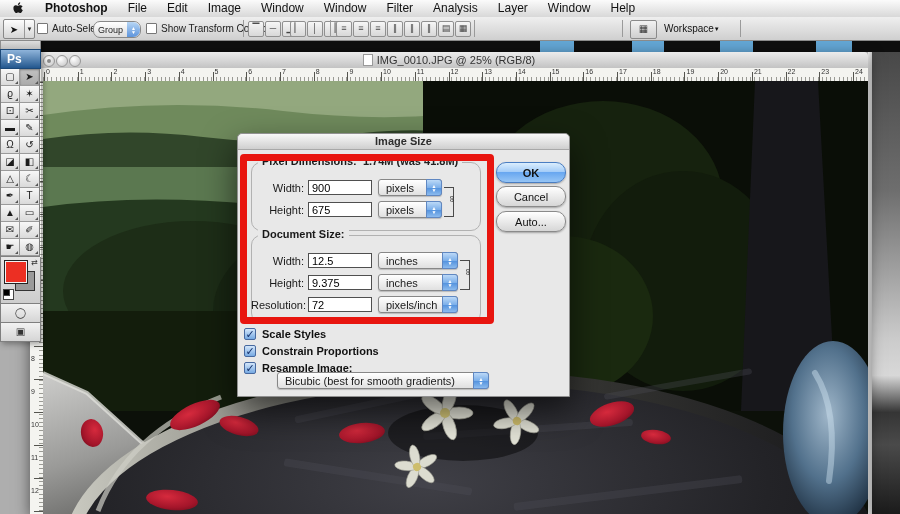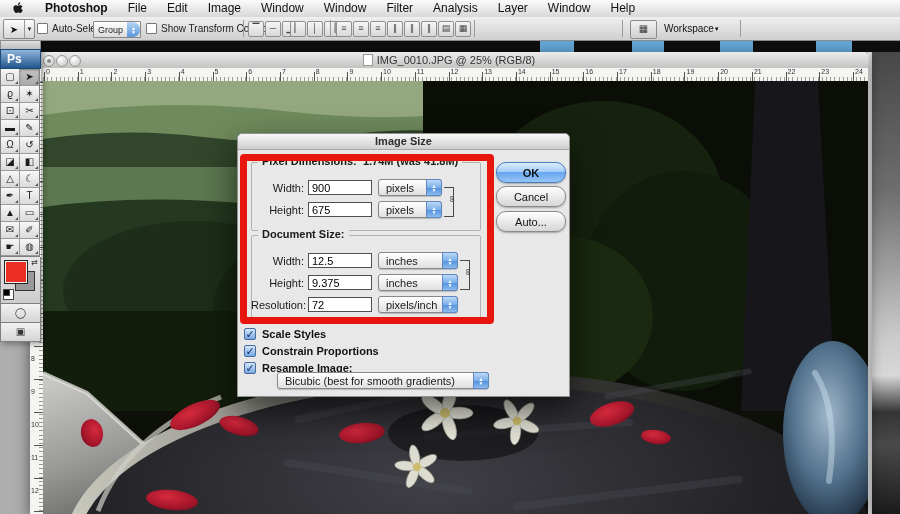--- a/index.html
+++ b/index.html
@@ -15,21 +15,21 @@
   .menu-item.b{font-weight:bold}
   
   .optionsbar{position:absolute;left:0;top:17px;width:900px;height:23px;z-index:60;
     background:linear-gradient(#efefef,#cfcfcf);border-bottom:1px solid #8a8a8a;font-size:10px;color:#222}
   .movebox{position:absolute;left:3px;top:2px;width:30px;height:18px;border:1px solid #888;border-radius:2px;
     background:linear-gradient(#fdfdfd,#d5d5d5);display:flex;align-items:center}
   .movebox .mt{flex:1;text-align:center;font-size:10px;color:#111}
   .movebox .dd{width:9px;height:100%;border-left:1px solid #999;display:flex;align-items:center;justify-content:center;font-size:6px;color:#222}
   .obrow{position:absolute;display:flex;align-items:center;gap:4px;top:6px}
   .obcheck{width:9px;height:9px;border:1px solid #777;background:#fff;border-radius:1px}
-  .grouppop{position:absolute;left:93px;top:4px;width:46px;height:15px;border:1px solid #888;border-radius:1px;
+  .grouppop{position:absolute;left:93px;top:4px;width:46px;height:15px;border:1px solid #888;border-radius:7px;
     background:linear-gradient(#fff,#dcdcdc);display:flex;align-items:center}
   .grouppop .gt{flex:1;text-align:center;font-size:9px}
   .gcap{width:13px;height:15px;border-radius:0 7px 7px 0;background:linear-gradient(#b7d6f5,#5d94dc);
     display:flex;flex-direction:column;align-items:center;justify-content:center}
   .gcap i,.cap i{font-style:normal;color:#fff;font-size:5px;line-height:4px}
   .vsep{position:absolute;top:3px;bottom:3px;width:1px;background:#9a9a9a}
   .agroup{position:absolute;top:4px;display:flex;gap:1px}
   .align-btn{width:14px;height:14px;border:1px solid #909090;border-radius:2px;background:linear-gradient(#f6f6f6,#d8d8d8);
     font-size:9px;line-height:13px;text-align:center;color:#444}
   .wsbox{position:absolute;left:630px;top:3px;width:25px;height:17px;border:1px solid #8a8a8a;border-radius:2px;
@@ -84,21 +84,21 @@
   .mini{position:absolute;left:2px;bottom:3px;width:9px;height:9px;background:#fff;border:1px solid #444}
   .mini::after{content:"";position:absolute;left:-1px;top:-1px;width:5px;height:5px;background:#000;border:1px solid #444}
   .tb-wide{height:18px;background:linear-gradient(#f2f2f2,#d5d5d5);border:1px solid #7f7f7f;border-top:none;
     text-align:center;font-size:10px;line-height:17px;color:#333}
   
   .dialog{position:absolute;left:237px;top:133px;width:331px;height:262px;z-index:30;background:#e8e8e8;
     border:1px solid #909090;border-radius:5px 5px 0 0;box-shadow:0 14px 34px rgba(0,0,0,.6);font-size:11px;color:#1a1a1a}
   .dlg-title{position:absolute;left:0;top:0;right:0;height:15px;border-radius:5px 5px 0 0;
     background:linear-gradient(#f8f8f8,#cfcfcf);border-bottom:1px solid #a8a8a8;
     text-align:center;font-size:11px;font-weight:bold;color:#2e2e2e;line-height:15px}
-  .group-box{position:absolute;border:1px solid #b2b2b2;border-radius:2px}
+  .group-box{position:absolute;border:1px solid #b2b2b2;border-radius:10px}
   .legend{position:absolute;left:6px;top:-8px;background:#e8e8e8;padding:0 4px;font-weight:bold;white-space:nowrap}
   .legend .val{font-weight:bold;color:#222}
   .frow{position:absolute;left:13px;height:17px;display:flex;align-items:center}
   .flabel{width:53px;text-align:right;margin-right:4px;white-space:nowrap}
   .ffield{width:56px;height:13px;border:1px solid #4f4f4f;font:11px "Liberation Sans","DejaVu Sans",sans-serif;padding:0 3px;background:#fff}
   .popup{margin-left:6px;position:relative;height:17px;border:1px solid #878787;border-radius:3px;
     background:linear-gradient(#ffffff,#e0e0e0);display:flex;align-items:center;box-sizing:border-box;box-shadow:0 1px 1px rgba(0,0,0,.2)}
   .popup .ptext{padding-left:7px;font-size:11px}
   .cap{position:absolute;right:-1px;top:-1px;bottom:-1px;width:14px;border-radius:0 3px 3px 0;border:1px solid #5f87c2;
     background:linear-gradient(#bcd9f7 0%,#7db0ea 50%,#5090dd 51%,#8cbbee 100%);

